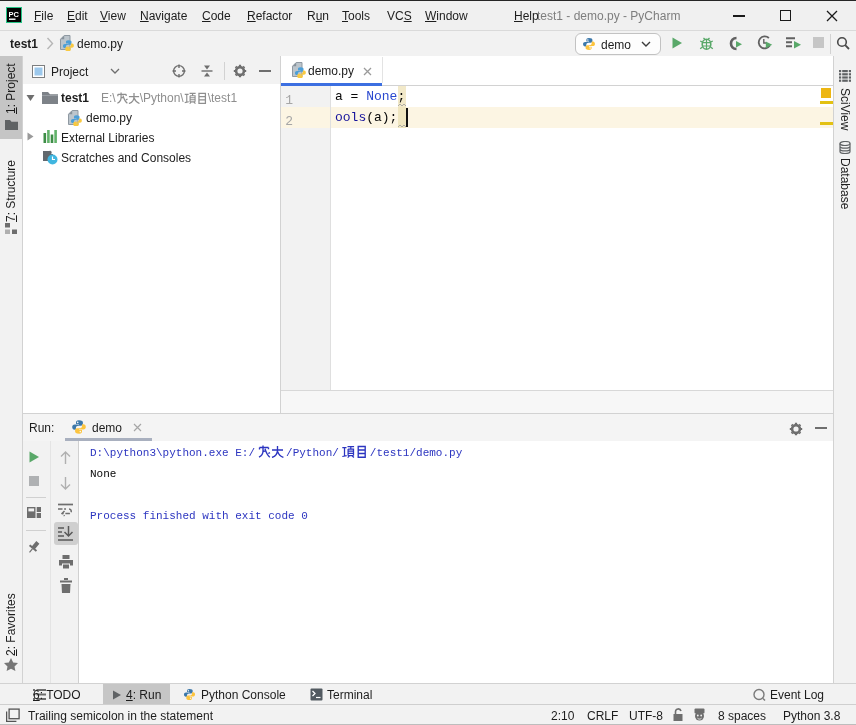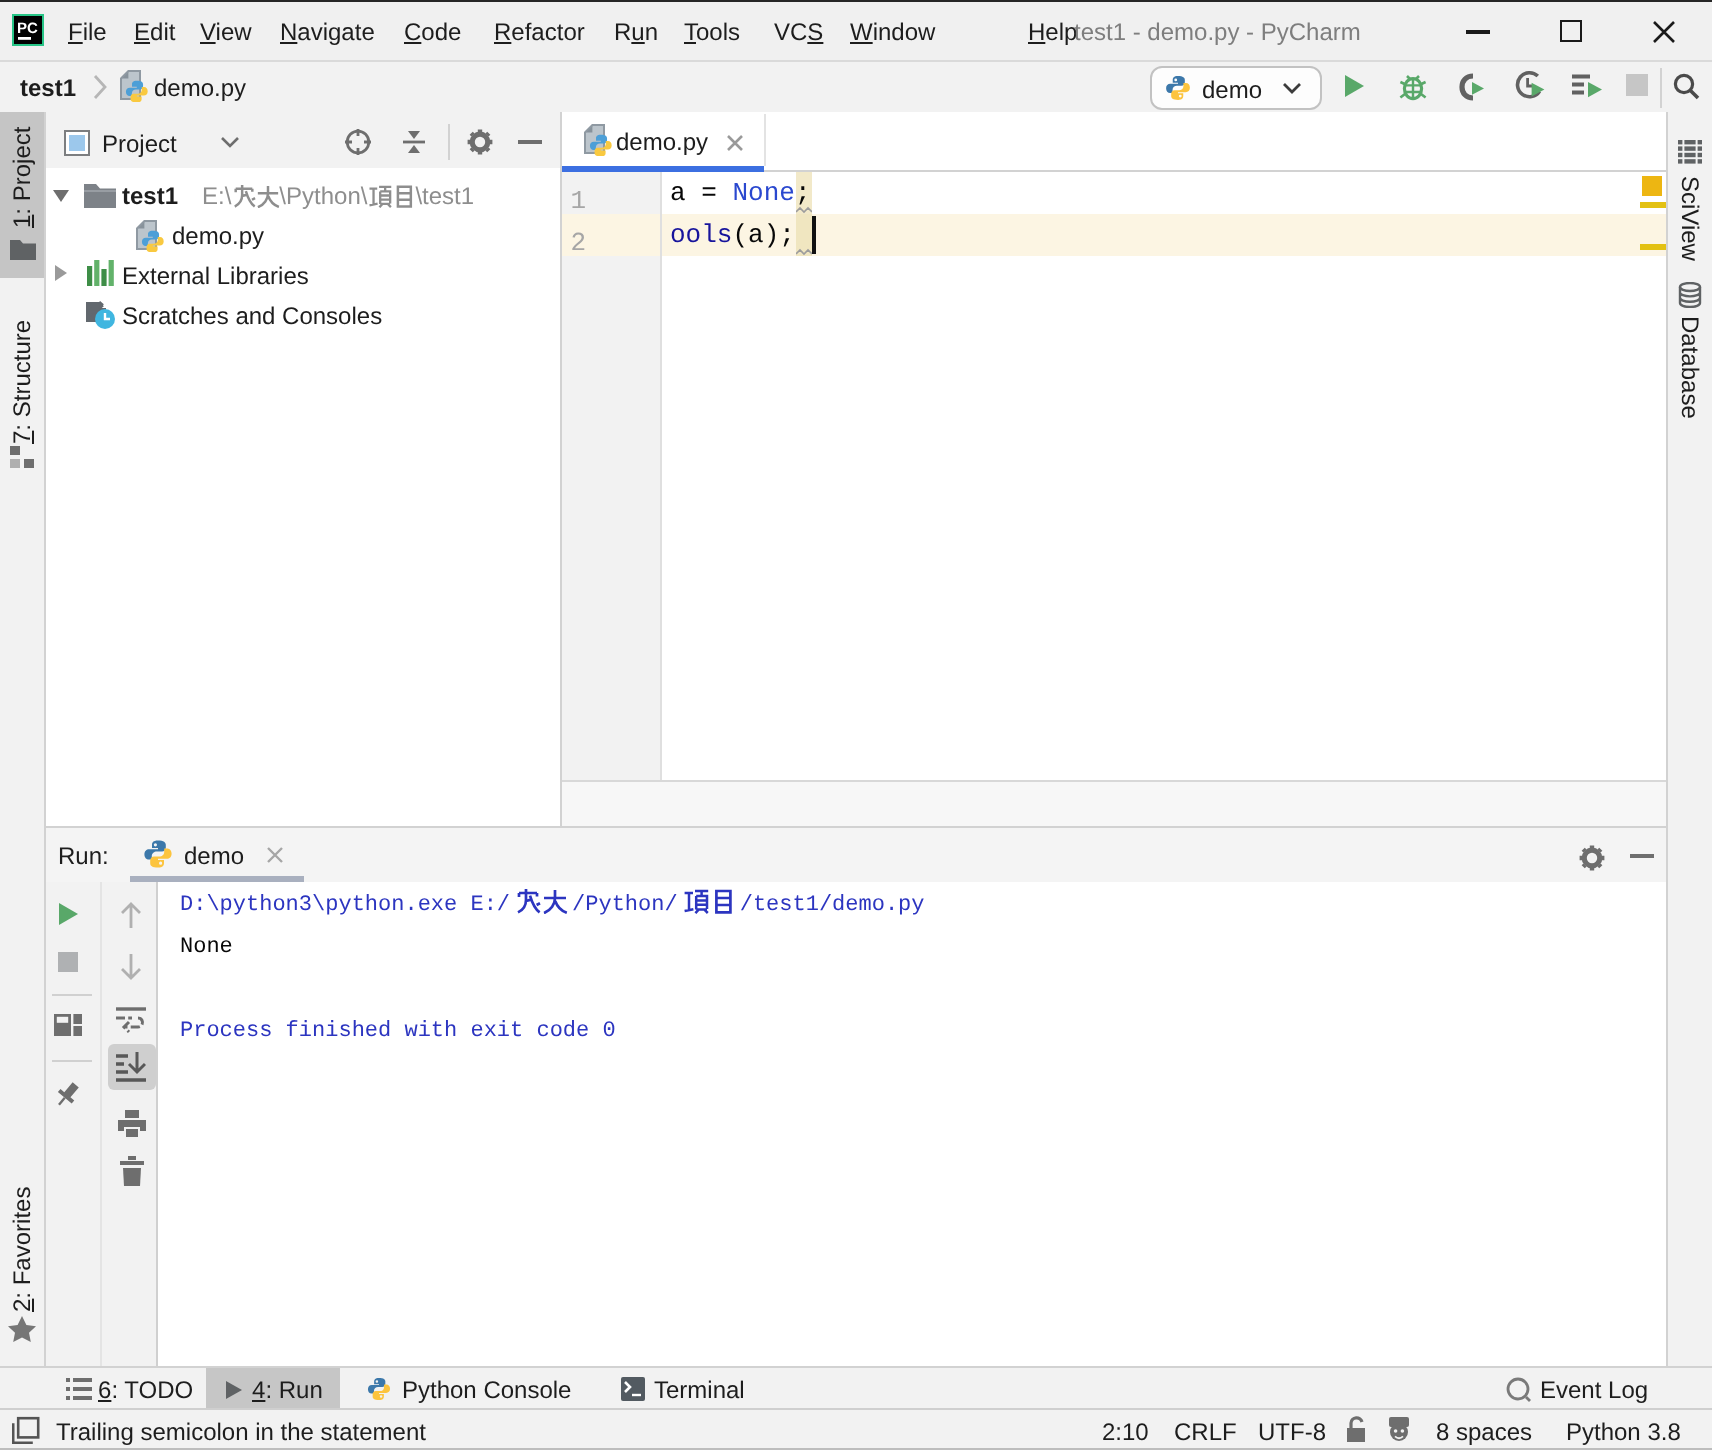--- a/index.html
+++ b/index.html
@@ -464,21 +464,21 @@
       <g fill="#6e6e6e">
         <rect x="0" y="0" width="2" height="2"></rect>
         <rect x="3.5" y="0" width="9.5" height="2"></rect>
         <rect x="0" y="4.5" width="2" height="2"></rect>
         <rect x="3.5" y="4.5" width="9.5" height="2"></rect>
         <rect x="0" y="9" width="2" height="2"></rect>
         <rect x="3.5" y="9" width="9.5" height="2"></rect>
       </g>
     </svg>
   </div>
-<div class="abs" style="left:49px;top:688px;"><u>6</u>: TODO</div>
+<div class="abs" style="left:33px;top:688px;"><u>6</u>: TODO</div>
 <div class="abs" style="left:103px;top:684px;width:67px;height:21px;background:#c6c6c6;"></div>
 <div class="abs" style="left:112px;top:690px;">
     <svg width="10" height="10">
       <path d="M1,0.5 L9,5 L1,9.5 Z" fill="#5f6264"></path>
     </svg>
   </div>
 <div class="abs" style="left:126px;top:688px;"><u>4</u>: Run</div>
 <div class="abs" style="left:183px;top:688px;">
     <svg width="13" height="13" viewBox="0 0 16 16">
       <use href="#pylogo16"></use>

